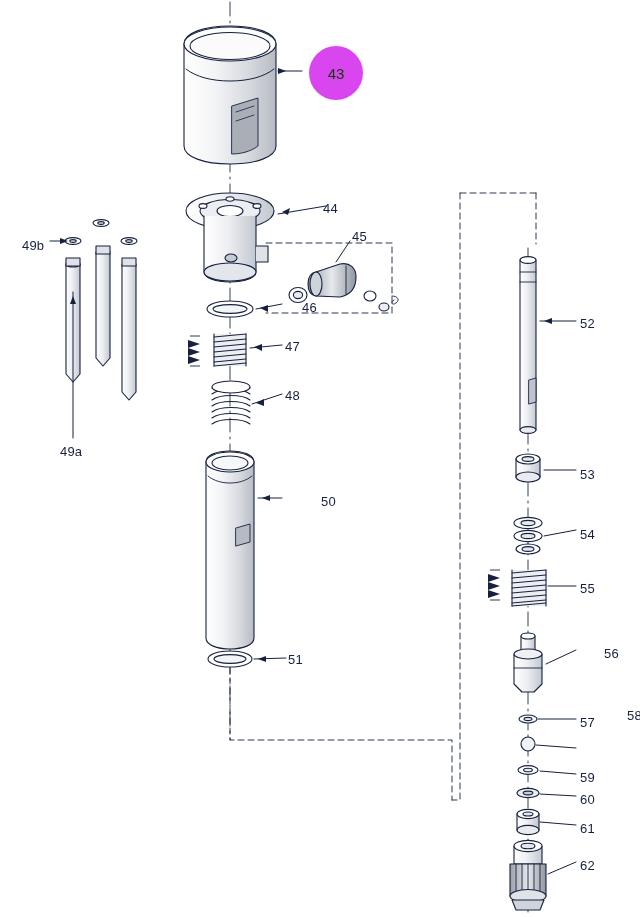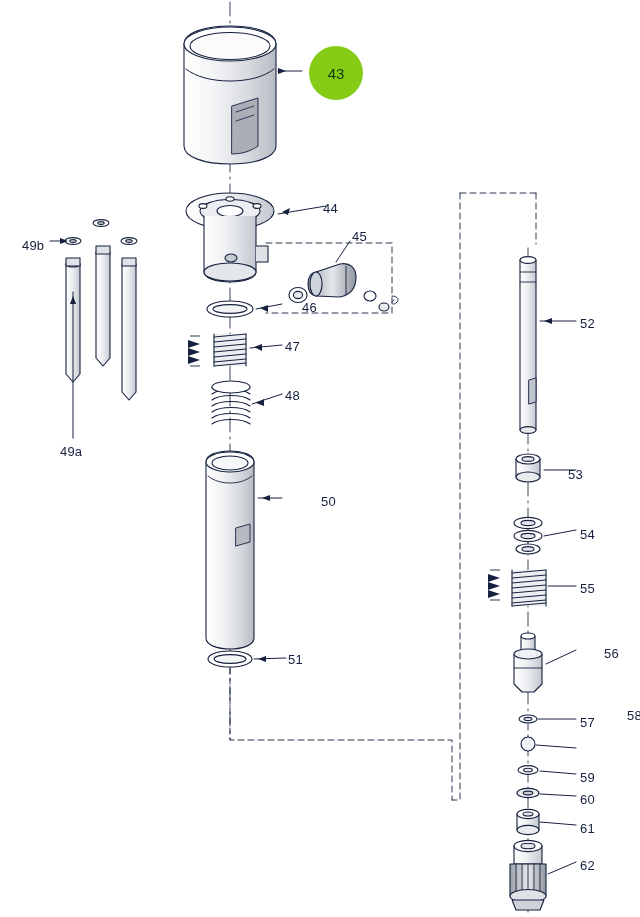--- a/index.html
+++ b/index.html
@@ -330,36 +330,36 @@
     </g>
 
     <g stroke="#16213f" stroke-width="0.9" fill="none">
       <path d="M190 336 L200 336"></path>
       <path d="M190 366 L200 366"></path>
       <path d="M490 570 L500 570"></path>
       <path d="M490 600 L500 600"></path>
     </g>
   </svg>
 
-  <div class="highlight-num" id="hl-badge" style="left: 309px; top: 46px; background: #84cc16;">
+  <div class="highlight-num" id="hl-badge" style="left: 309px; top: 46px; background: #d946ef;">
     <span>43</span>
   </div>
 
   <div id="callout-layer">
       <div class="lbl" style="left: 22px; top: 238px;">49b</div>
       <div class="lbl" style="left: 60px; top: 444px;">49a</div>
       <div class="lbl" style="left: 323px; top: 201px;">44</div>
       <div class="lbl" style="left: 352px; top: 229px;">45</div>
       <div class="lbl" style="left: 302px; top: 300px;">46</div>
       <div class="lbl" style="left: 285px; top: 339px;">47</div>
       <div class="lbl" style="left: 285px; top: 388px;">48</div>
       <div class="lbl" style="left: 285px; top: 494px; margin-left: 36px;">50</div>
       <div class="lbl" style="left: 288px; top: 652px;">51</div>
       <div class="lbl" style="left: 580px; top: 316px;">52</div>
-      <div class="lbl" style="left: 568px; top: 467px;">53</div>
+      <div class="lbl" style="left: 580px; top: 467px;">53</div>
       <div class="lbl" style="left: 580px; top: 527px;">54</div>
       <div class="lbl" style="left: 580px; top: 581px;">55</div>
       <div class="lbl" style="left: 604px; top: 646px; text-align: right;">56</div>
       <div class="lbl" style="left: 580px; top: 715px;">57</div>
       <div class="lbl" style="left: 580px; top: 708px; margin-left: 47px;">58</div>
       <div class="lbl" style="left: 580px; top: 770px;">59</div>
       <div class="lbl" style="left: 580px; top: 792px;">60</div>
       <div class="lbl" style="left: 580px; top: 821px;">61</div>
       <div class="lbl" style="left: 580px; top: 858px;">62</div>
     </div>

